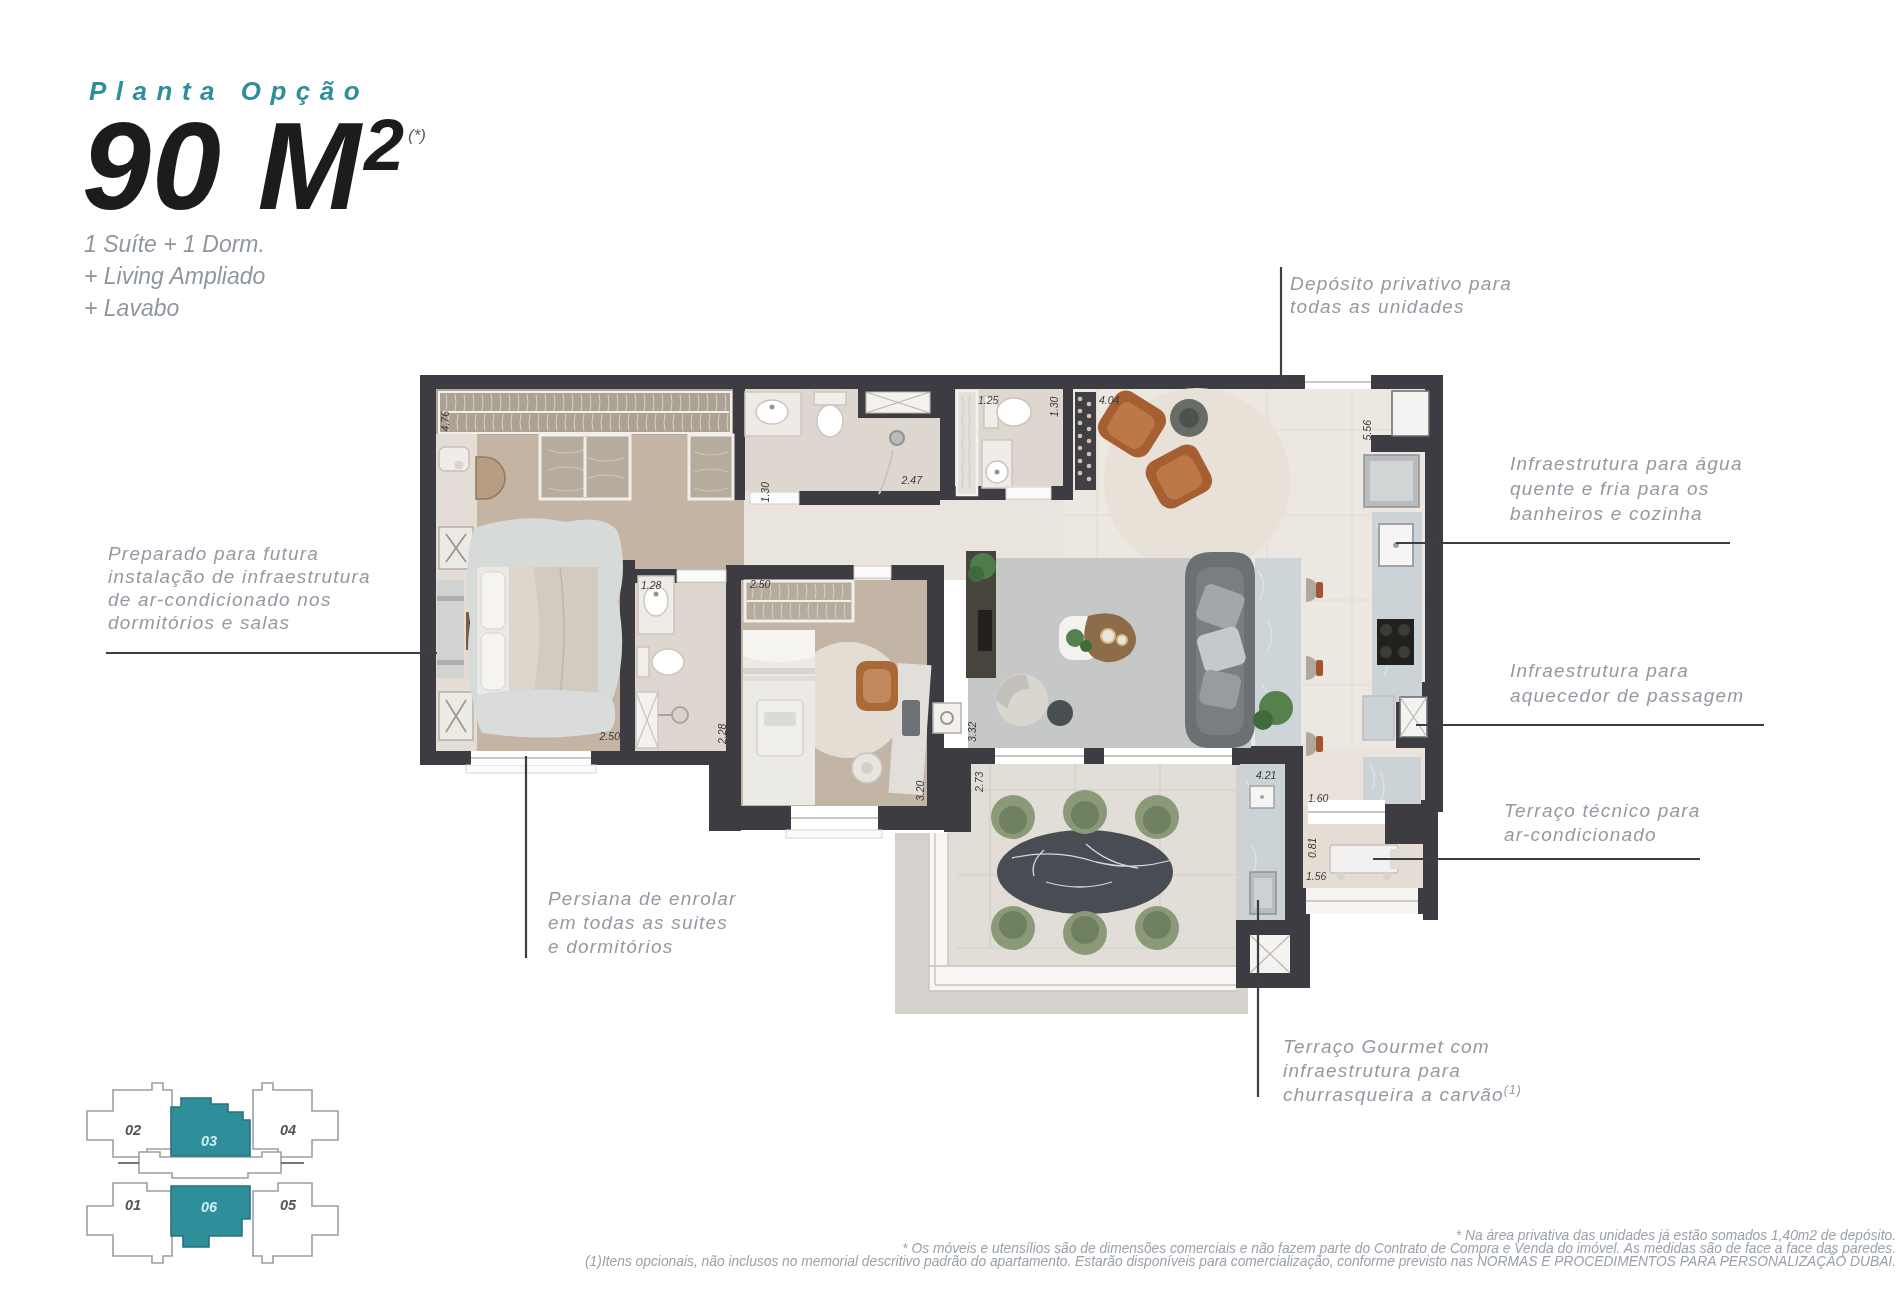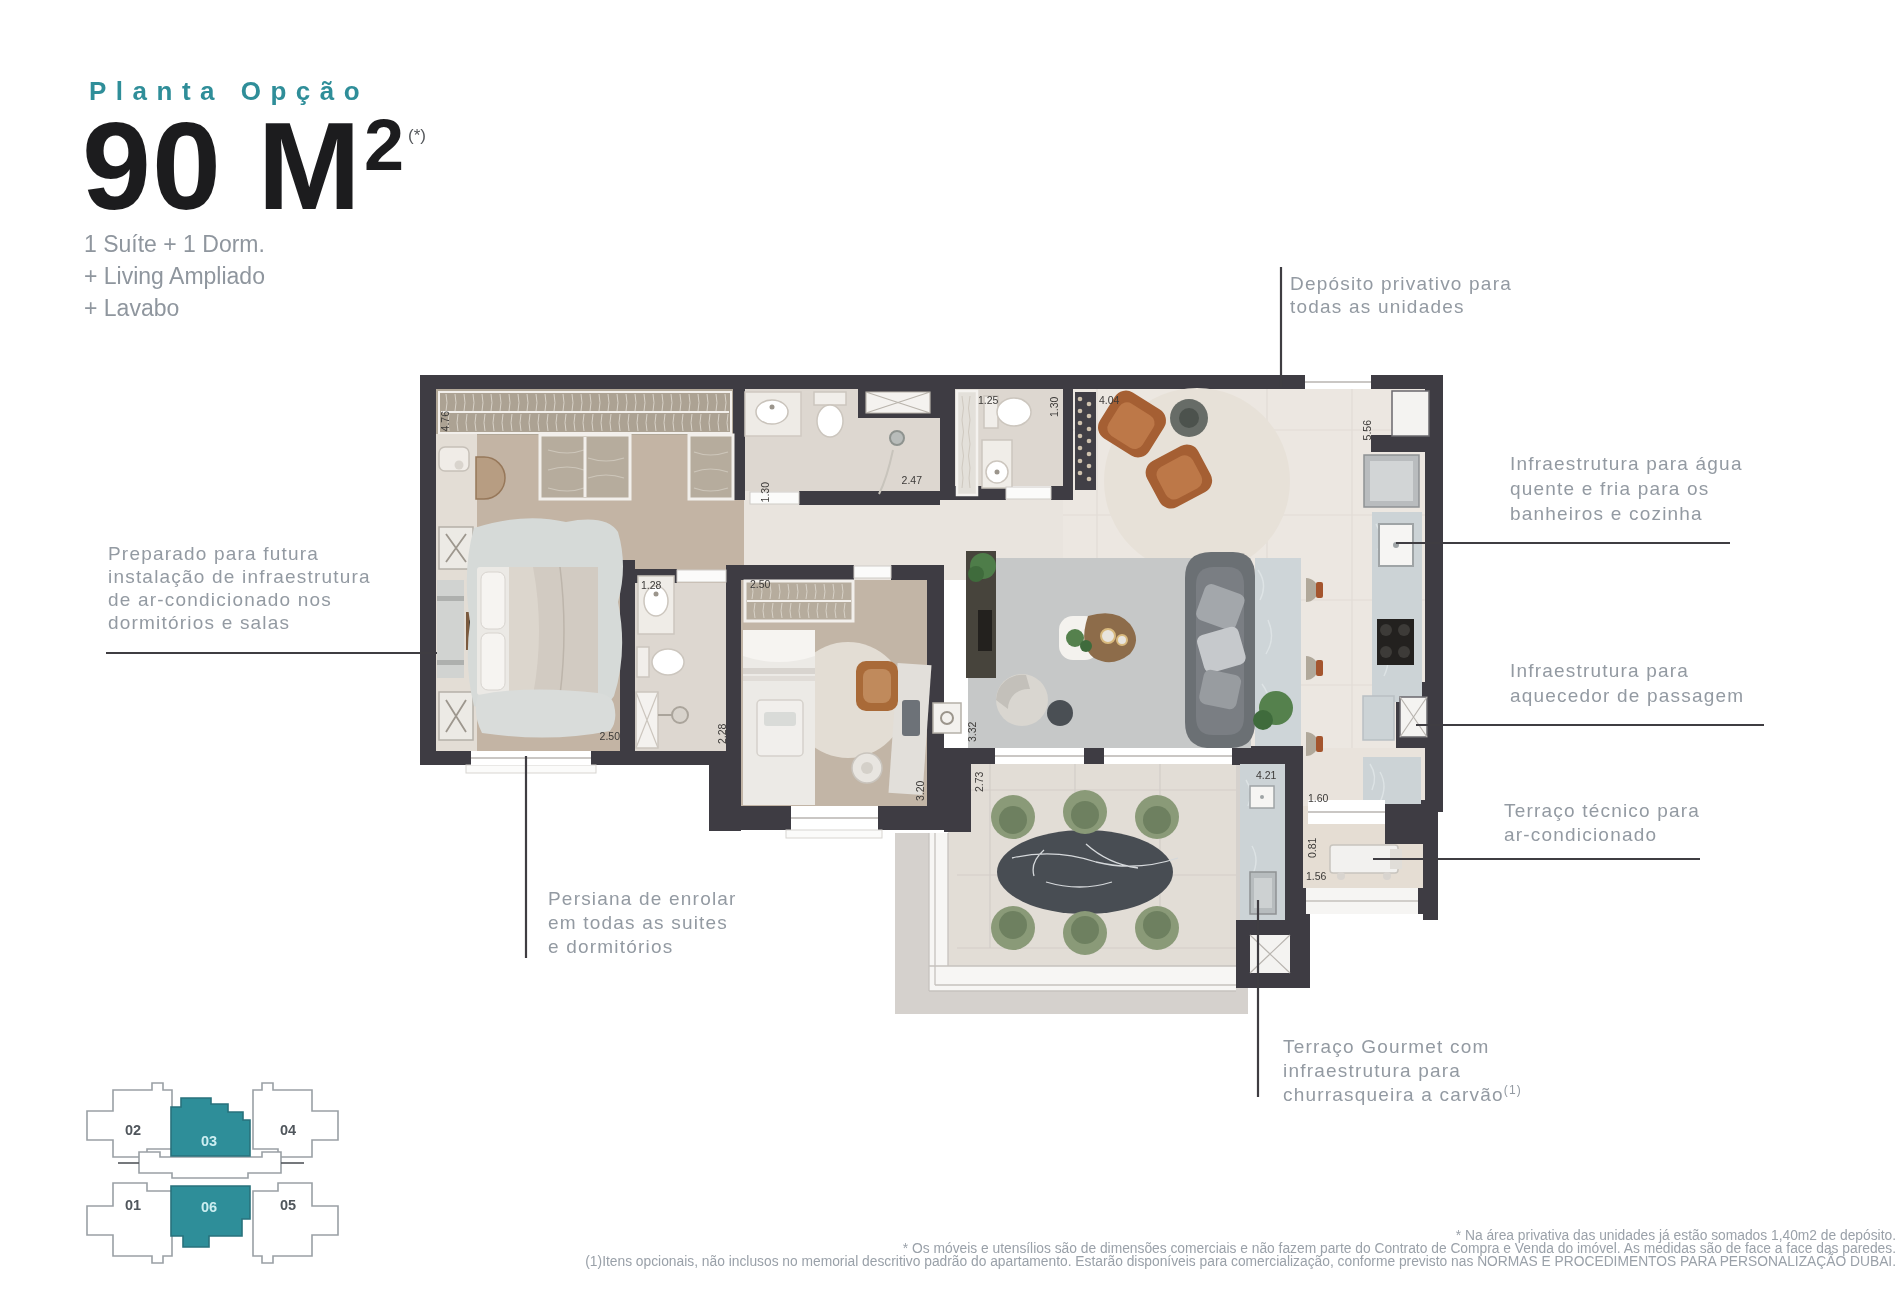--- a/index.html
+++ b/index.html
@@ -1,17 +1,17 @@
 <!DOCTYPE html>
 <html><head>
 <meta charset="utf-8">
 <style>
   html,body{margin:0;padding:0;background:#ffffff;}
   .page{position:relative;width:1900px;height:1289px;background:#ffffff;overflow:hidden;
-        font-family:"Liberation Sans", sans-serif;}
+        font-family:"Liberation Sans", sans-serif;font-style:italic;}
   svg{position:absolute;top:0;left:0;}
   text{font-family:"Liberation Sans", sans-serif;}
 </style>
 </head>
 <body>
 <div class="page">
 <svg width="1900" height="1289" viewBox="0 0 1900 1289">
 
 <rect x="0" y="0" width="1900" height="1289" fill="#ffffff"></rect>
 

